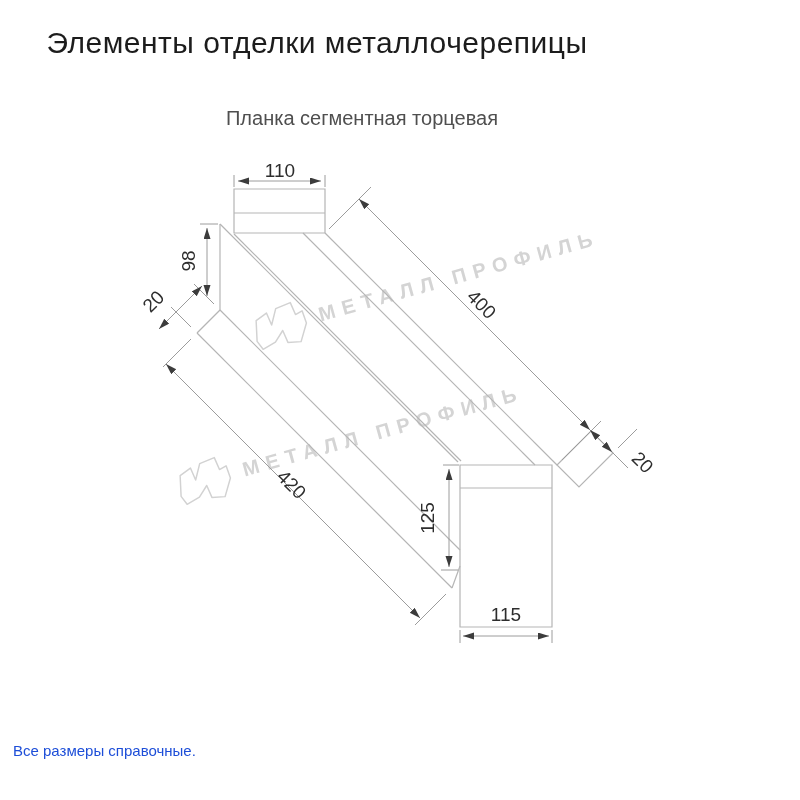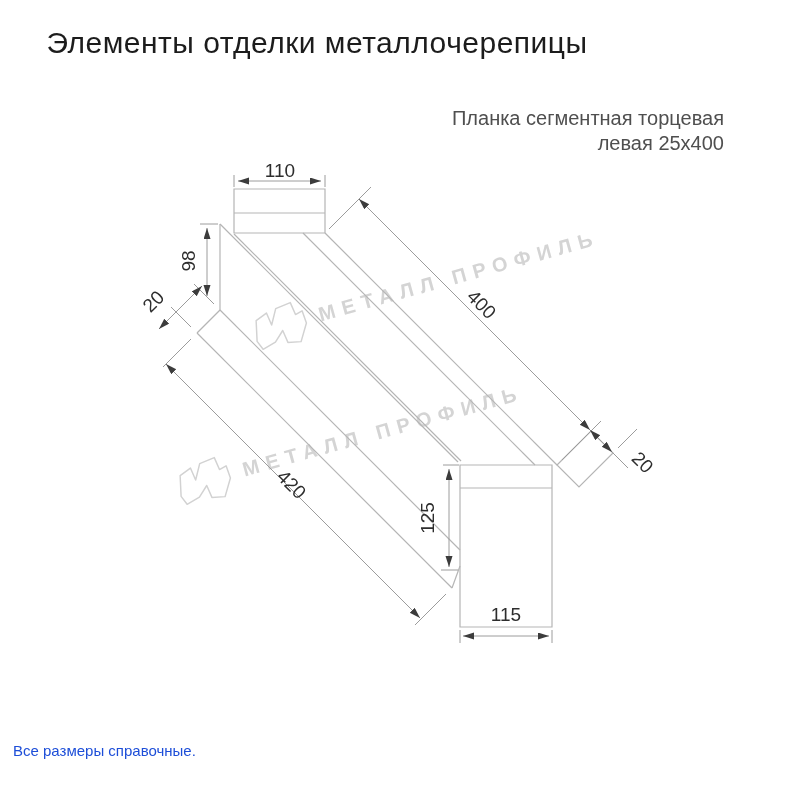--- a/index.html
+++ b/index.html
@@ -5,21 +5,21 @@
   html,body{margin:0;padding:0;background:#ffffff;}
   .page{
     position:relative;width:800px;height:800px;background:#ffffff;overflow:hidden;
     font-family:"Liberation Sans",sans-serif;
   }
   .title{
     position:absolute;top:26px;left:0;width:634px;text-align:center;
     font-size:30px;font-weight:400;color:#1c1c1c;letter-spacing:0.5px;
   }
   .subtitle{
-    position:absolute;top:106px;left:0;width:724px;text-align:right;
+    position:absolute;top:106px;left:0;width:724px;text-align:center;
     font-size:20px;color:#4f4f4f;line-height:25px;
   }
   .drawing{position:absolute;left:0;top:0;width:800px;height:800px;}
   .watermark{
     position:absolute;display:flex;align-items:flex-end;gap:10px;
     transform-origin:left bottom;transform:rotate(-15.5deg);
     pointer-events:none;
   }
   .wm-1{left:256px;top:313px;height:44px;}
   .wm-2{left:180px;top:468px;height:44px;}
@@ -36,21 +36,20 @@
 </style>
 </head>
 <body>
 
 <div class="page">
 
   <div class="title">Элементы отделки металлочерепицы</div>
 
   <div class="subtitle">
     <div>Планка сегментная торцевая</div>
-    <div>левая 25х400</div>
   </div>
 
   <div class="watermark wm-1">
     <svg width="62" height="46" viewBox="0 0 64 50">
       <path d="M4,34 L9,12 L22,7 L24,21 L33,5 L50,3 L52,17 L60,15 L61,29 L50,47 L36,44 L34,30 L23,40 L8,44 Z" fill="none" stroke="#d2d2d2" stroke-width="1.6" stroke-linejoin="round"></path>
     </svg>
     <span class="wm-text">МЕТАЛЛ ПРОФИЛЬ</span>
   </div>
   <div class="watermark wm-2">
     <svg width="62" height="46" viewBox="0 0 64 50">

